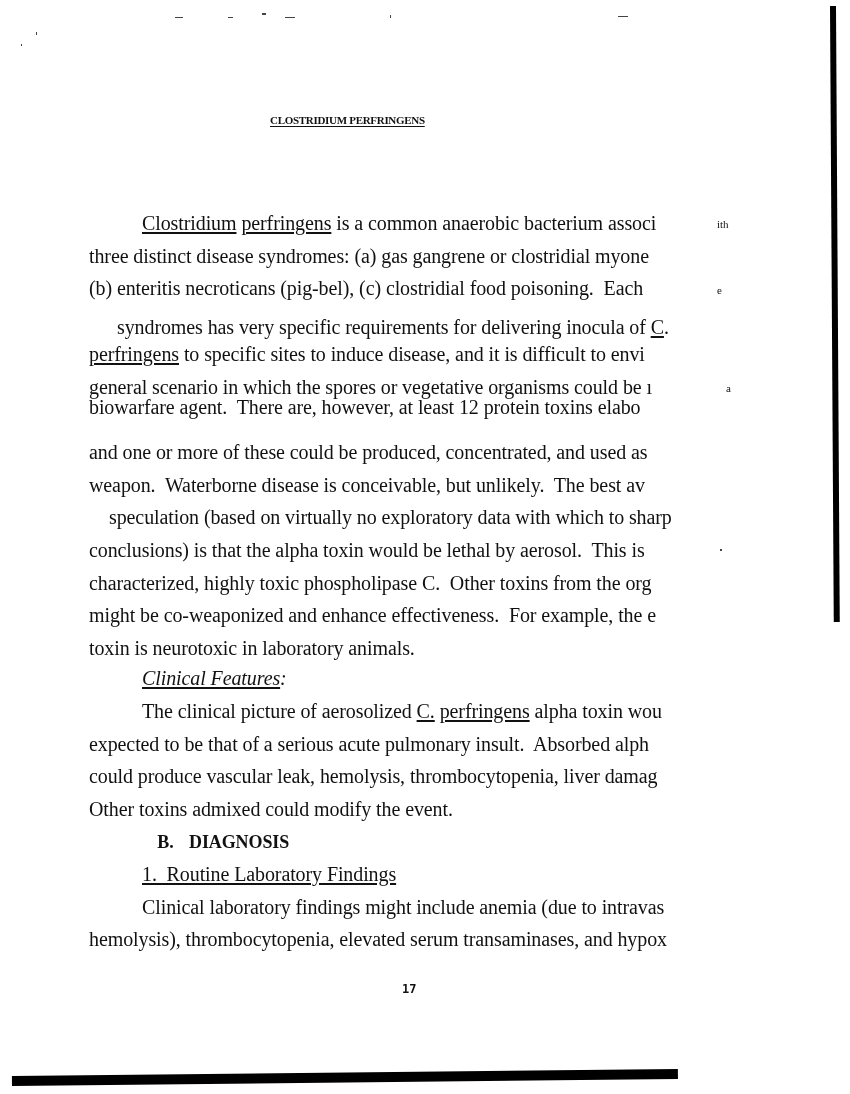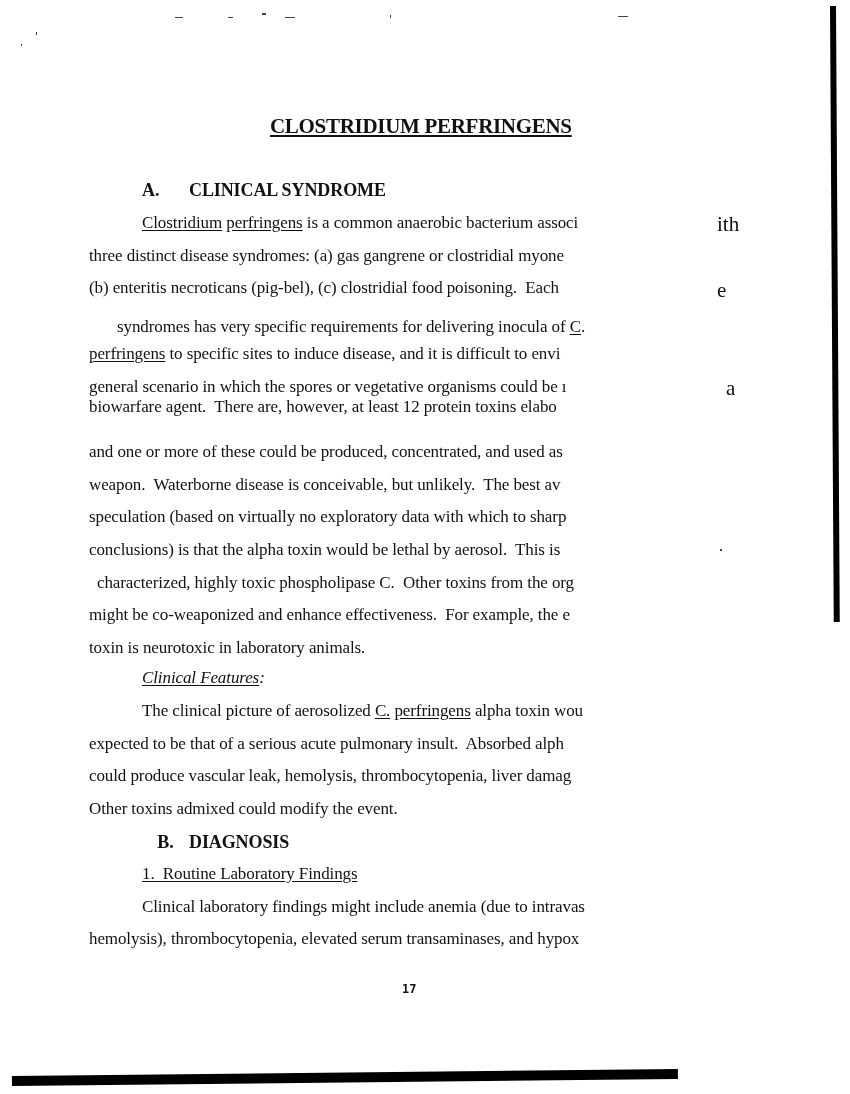--- a/index.html
+++ b/index.html
@@ -3,33 +3,33 @@
   <meta charset="utf-8">
   <style>
     html, body { margin: 0; padding: 0; background: #ffffff; }
     body {
       width: 850px; height: 1094px; position: relative; overflow: hidden;
       font-family: "Liberation Serif", "DejaVu Serif", serif;
       color: #111111;
     }
     .page { position: absolute; left: 0; top: 0; width: 850px; height: 1094px; }
     .line {
-      position: absolute; left: 89px; font-size: 17px; line-height: 20px;
+      position: absolute; left: 89px; font-size: 20px; line-height: 20px;
       white-space: nowrap; letter-spacing: -0.1px;
     }
     .indent { left: 142px; }
     .u { text-decoration: underline; text-underline-offset: 2px; }
     .title {
-      position: absolute; left: 270px; top: 114px; font-size: 21px; font-weight: bold;
+      position: absolute; left: 270px; top: 114px; font-size: 11px; font-weight: bold;
       text-decoration: underline; text-underline-offset: 2px; letter-spacing: -0.3px;
       white-space: nowrap;
     }
     .heading { font-weight: bold; font-size: 18px; }
     .heading .letter { display: inline-block; width: 47px; }
-    .frag { position: absolute; font-size: 21px; line-height: 20px; }
+    .frag { position: absolute; font-size: 11px; line-height: 20px; }
     .pagenum {
       position: absolute; left: 402px; top: 982px; font-size: 12px; font-weight: bold;
       font-family: "DejaVu Sans Mono", monospace;
     }
     .right-bar {
       position: absolute; left: 830px; top: 6px; width: 6px; height: 616px;
       background: #000; transform: rotate(-0.35deg); transform-origin: top left;
     }
     .bottom-bar {
       position: absolute; left: 12px; top: 1076px; width: 405px; height: 10px;
@@ -49,37 +49,34 @@
   <div class="speck" style="left:285px;top:17px;width:10px;height:1px;"></div>
   <div class="speck" style="left:390px;top:15px;width:1px;height:3px;"></div>
   <div class="speck" style="left:618px;top:16px;width:10px;height:1px;"></div>
   <div class="speck" style="left:36px;top:32px;width:1px;height:3px;"></div>
   <div class="speck" style="left:21px;top:44px;width:1px;height:2px;"></div>
 
   <div class="right-bar"></div>
 
   <div class="title">CLOSTRIDIUM PERFRINGENS</div>
 
-  <div class="line indent heading" style="top:180px;">
-    <span class="letter">A.</span><span>CLINICAL SYNDROME</span>
-  </div>
 
   <div id="sectionA">
       <div class="line indent" style="top: 213px; white-space: pre;"><span class="u">Clostridium</span><span> </span><span class="u">perfringens</span><span> is a common anaerobic bacterium associ</span></div>
       <div class="line" style="top: 245.7px; white-space: pre;"><span>three distinct disease syndromes: (a) gas gangrene or clostridial myone</span></div>
       <div class="line" style="top: 278.4px; white-space: pre;"><span>(b) enteritis necroticans (pig-bel), (c) clostridial food poisoning.  Each</span></div>
       <div class="line" style="top: 317px; white-space: pre; margin-left: 28px;"><span>syndromes has very specific requirements for delivering inocula of </span><span class="u">C</span><span>.</span></div>
       <div class="line" style="top: 343.8px; white-space: pre;"><span class="u">perfringens</span><span> to specific sites to induce disease, and it is difficult to envi</span></div>
       <div class="line" style="top: 376.5px; white-space: pre;"><span>general scenario in which the spores or vegetative organisms could be ı</span></div>
       <div class="line" style="top: 397px; white-space: pre;"><span>biowarfare agent.  There are, however, at least 12 protein toxins elabo</span></div>
       <div class="line" style="top: 441.9px; white-space: pre;"><span>and one or more of these could be produced, concentrated, and used as</span></div>
       <div class="line" style="top: 474.6px; white-space: pre;"><span>weapon.  Waterborne disease is conceivable, but unlikely.  The best av</span></div>
-      <div class="line" style="top: 507.3px; white-space: pre;"><span>speculation (based on virtually no exploratory data with which to sharp</span></div>
+      <div class="line" style="top: 507.3px; white-space: pre; margin-left: 20px;"><span>speculation (based on virtually no exploratory data with which to sharp</span></div>
       <div class="line" style="top: 540px; white-space: pre;"><span>conclusions) is that the alpha toxin would be lethal by aerosol.  This is</span></div>
-      <div class="line" style="top: 572.7px; white-space: pre; margin-left: 8px;"><span>characterized, highly toxic phospholipase C.  Other toxins from the org</span></div>
+      <div class="line" style="top: 572.7px; white-space: pre;"><span>characterized, highly toxic phospholipase C.  Other toxins from the org</span></div>
       <div class="line" style="top: 605.4px; white-space: pre;"><span>might be co-weaponized and enhance effectiveness.  For example, the e</span></div>
       <div class="line" style="top: 638.1px; white-space: pre;"><span>toxin is neurotoxic in laboratory animals.</span></div>
     </div>
 
   <div class="frag" style="left:717px;top:214px;">ith</div>
   <div class="frag" style="left:717px;top:280px;">e</div>
   <div class="frag" style="left:726px;top:378px;">a</div>
   <div class="speck" style="left:720px;top:549px;width:2px;height:2px;"></div>
 
   <div class="line indent" style="top:668px;font-style:italic;">

